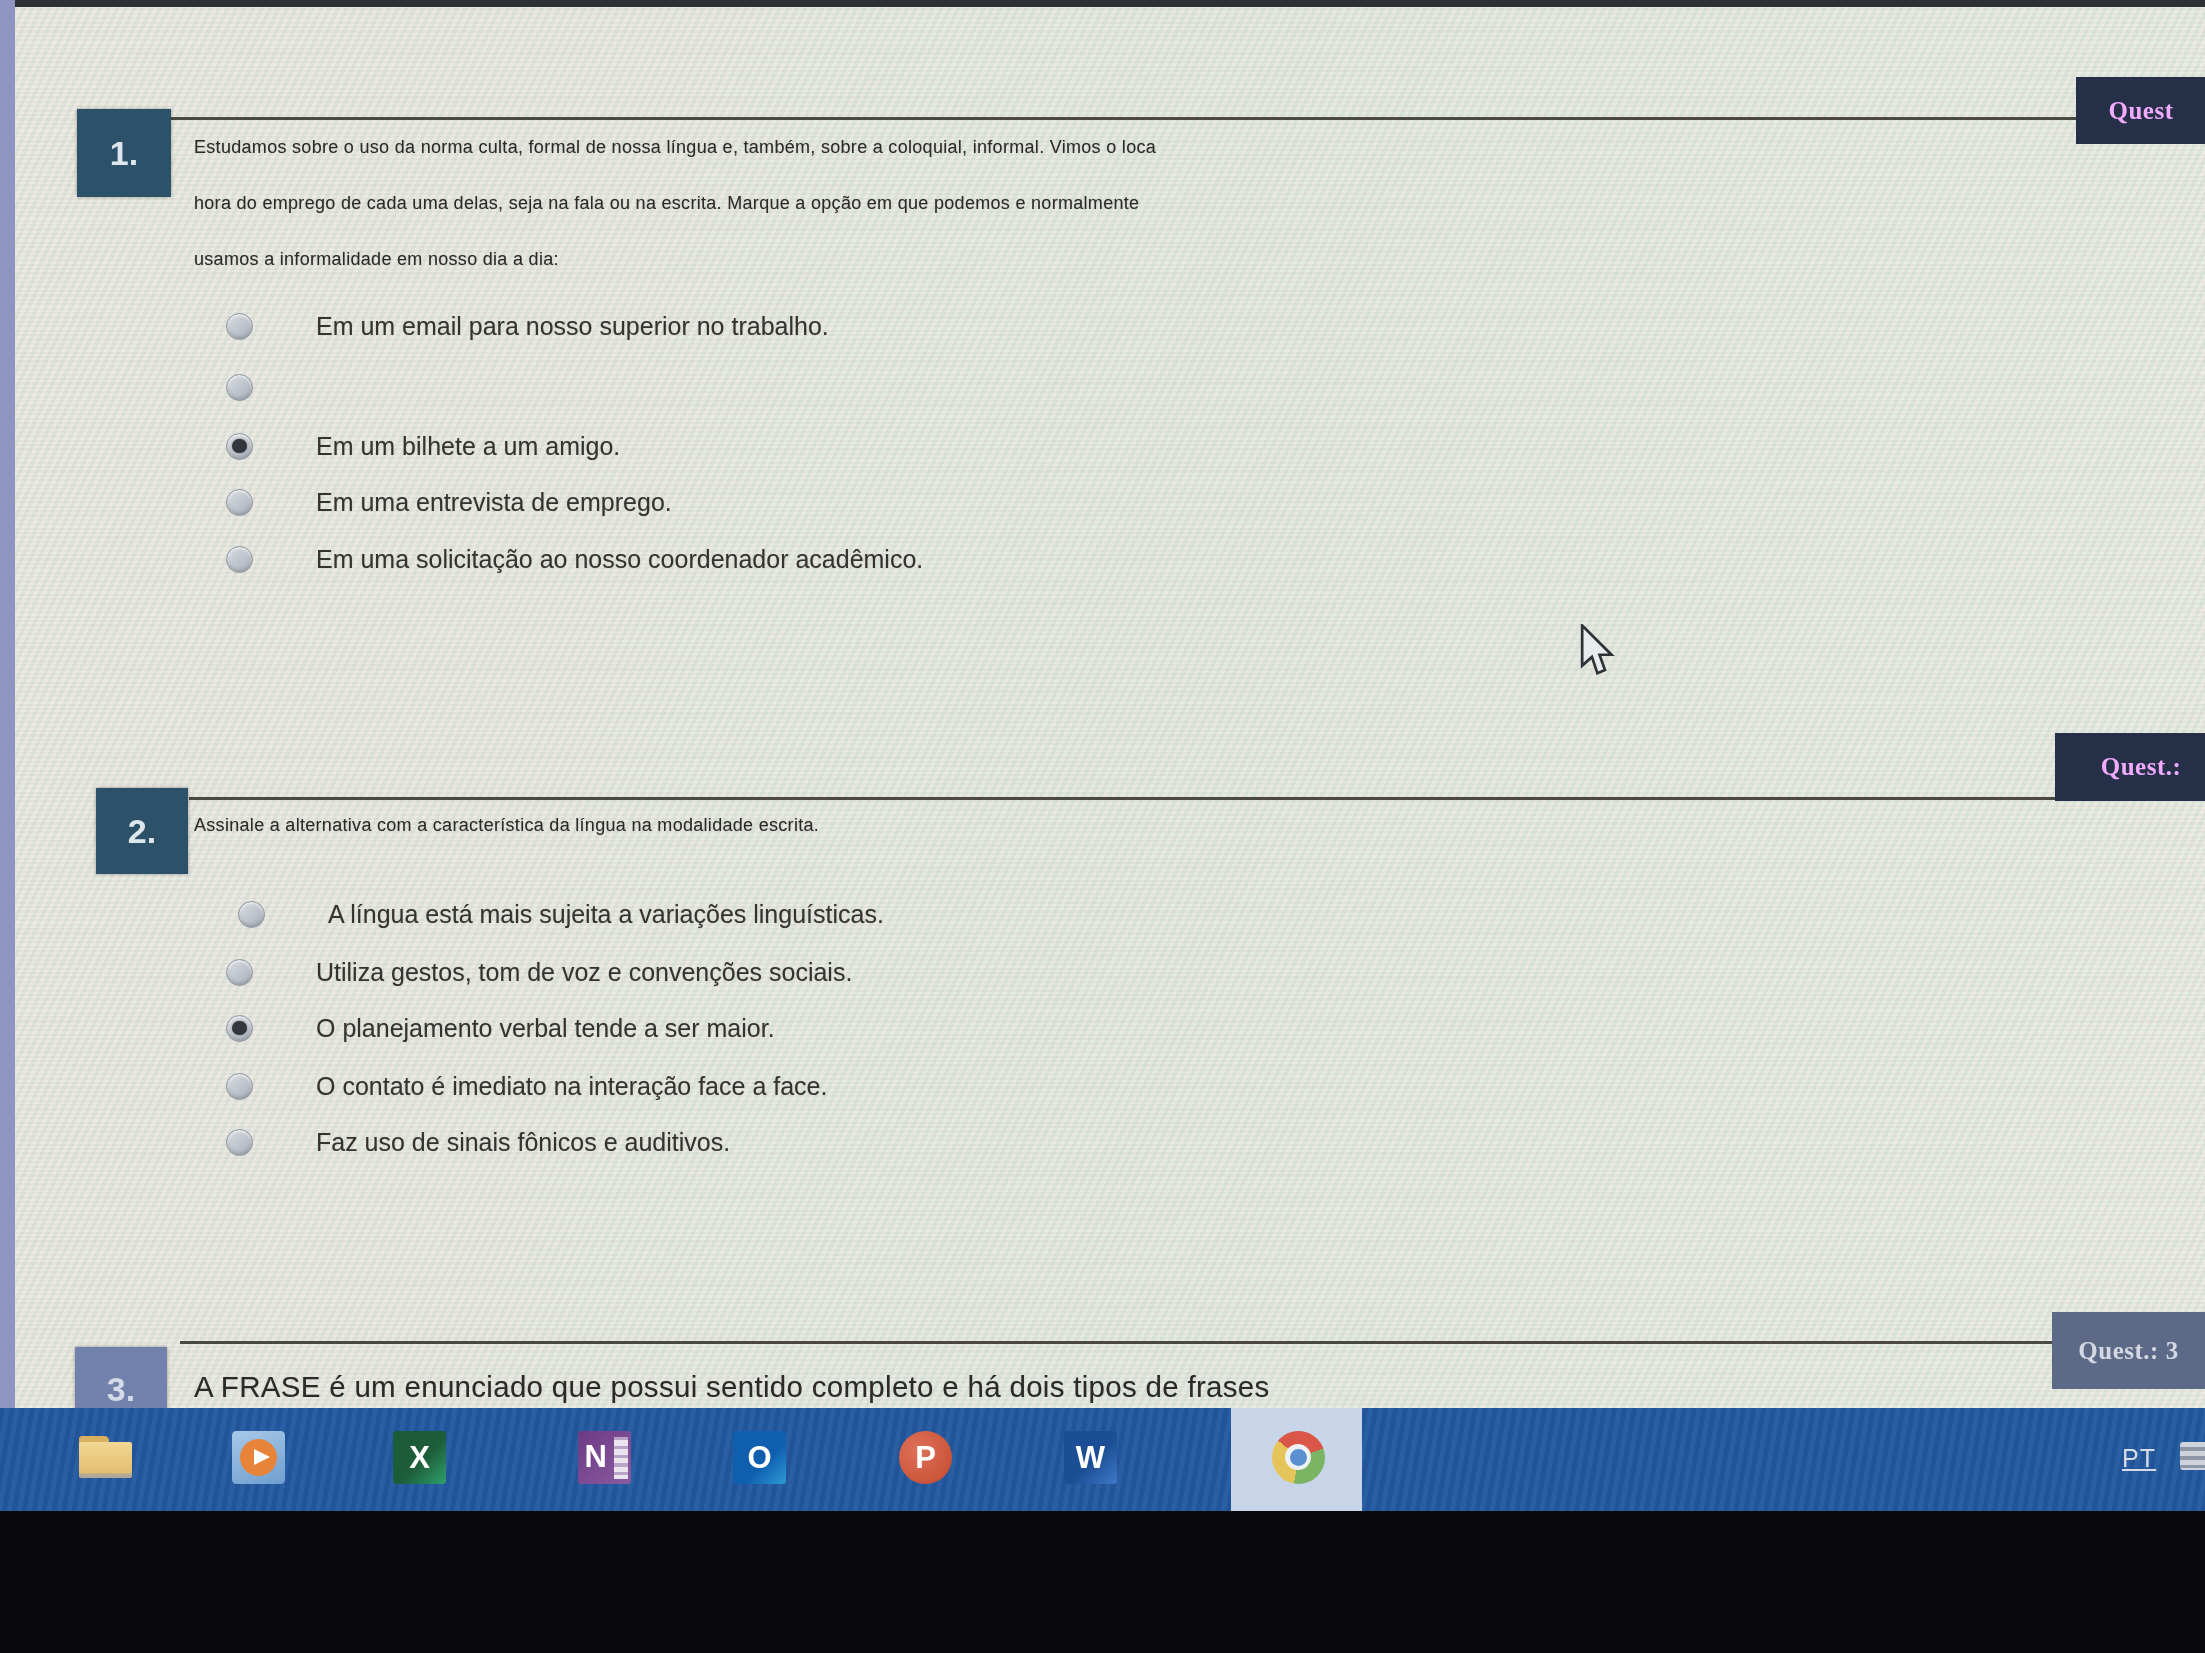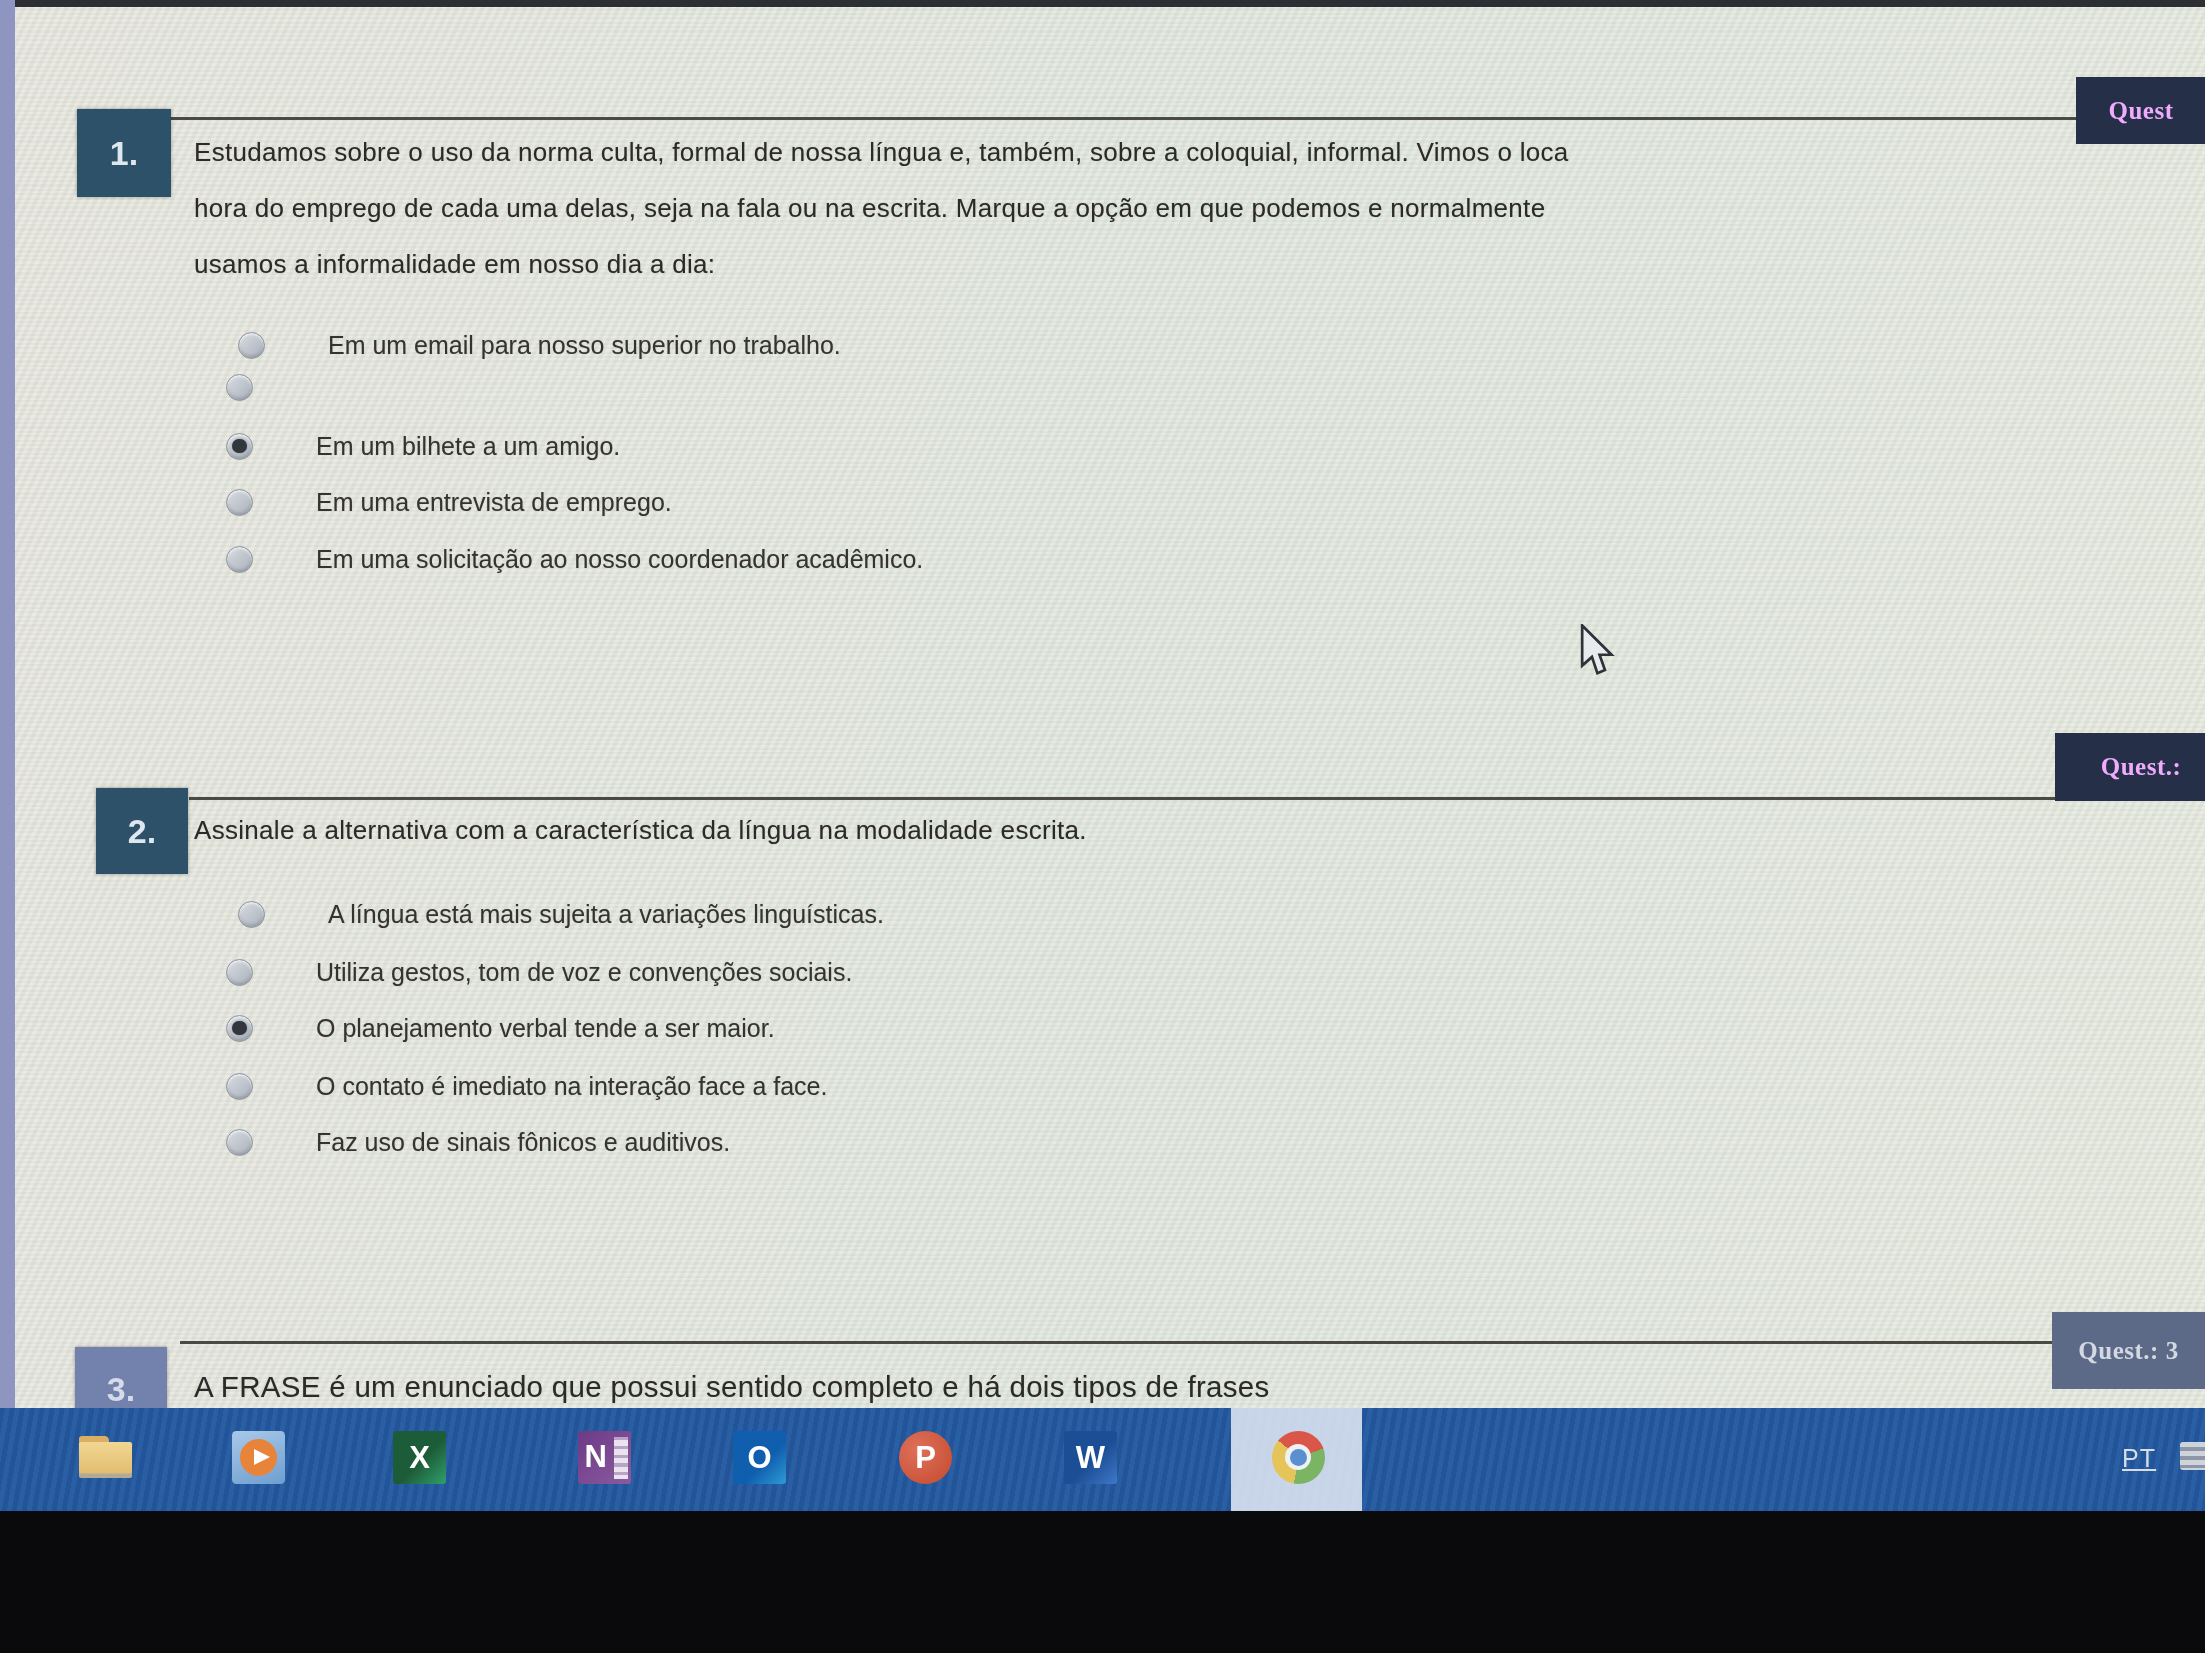--- a/index.html
+++ b/index.html
@@ -28,21 +28,21 @@
   .questbadge{
     position:absolute;display:flex;align-items:center;justify-content:center;
     font-family:"Liberation Serif","DejaVu Serif",serif;font-weight:bold;z-index:4;
     font-size:25px;letter-spacing:0.5px;
   }
   .questbadge.dark{background:#262f48;color:#f0abfc;}
   .questbadge.muted{background:#5d6a87;color:#d3d8e2;}
 
   .qtext{
     position:absolute;white-space:nowrap;overflow:hidden;z-index:2;
-    font-size:26px;color:#2b2a28;letter-spacing:0.3px;
+    font-size:18px;color:#2b2a28;letter-spacing:0.3px;
     text-shadow:0 0 1.1px rgba(60,60,55,.25);
   }
   .opt{position:absolute;display:flex;align-items:center;z-index:2;height:38px;}
   .radio{
     position:absolute;left:226px;width:27px;height:27px;border-radius:50%;
     background:linear-gradient(135deg,#d9dde3,#a9b0ba);
     border:1.6px solid #8d949e;box-sizing:border-box;
     box-shadow:inset 0 1.6px 2.7px rgba(255,255,255,.75), inset 0 -2.2px 3.3px rgba(0,0,0,.18);
   }
   .radio.selected::after{
@@ -101,21 +101,21 @@
 <div class="qbadge" style="left:77px;top:109px;width:94px;height:88px;">
   <span>1.</span>
 </div>
 <div class="questbadge dark" style="left:2076px;top:77px;width:130px;height:67px;">
   <span>Quest</span>
 </div>
 <div class="qtext" style="left:194px;top:137px;width:2011px;">Estudamos sobre o uso da norma culta, formal de nossa língua e, também, sobre a coloquial, informal. Vimos o loca</div>
 <div class="qtext" style="left:194px;top:193px;width:2011px;">hora do emprego de cada uma delas, seja na fala ou na escrita. Marque a opção em que podemos e normalmente</div>
 <div class="qtext" style="left:194px;top:249px;width:2011px;">usamos a informalidade em nosso dia a dia:</div>
 
-<div class="opt" style="left:12px;top:307px;width:1641px;margin-top:19px;">
+<div class="opt" style="left:0;top:307px;width:1641px;">
   <span class="radio"></span>
   <span class="opt-label">Em um email para nosso superior no trabalho.</span>
 </div>
 <div class="opt" style="left:0;top:368px;width:1641px;">
   <span class="radio"></span>
 </div>
 <div class="opt" style="left:0;top:427px;width:1641px;">
   <span class="radio selected"></span>
   <span class="opt-label">Em um bilhete a um amigo.</span>
 </div>

